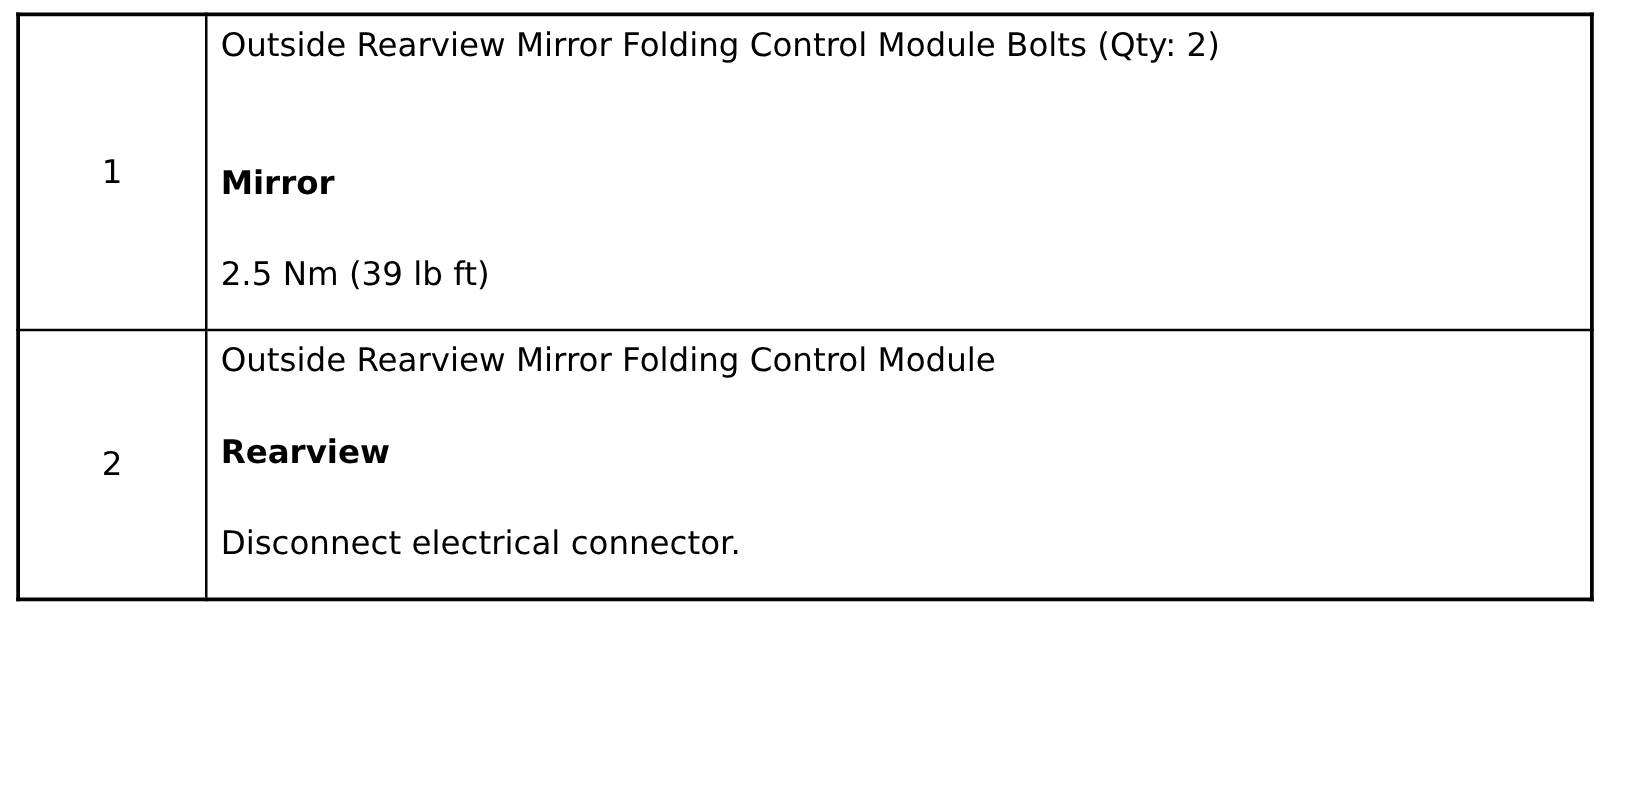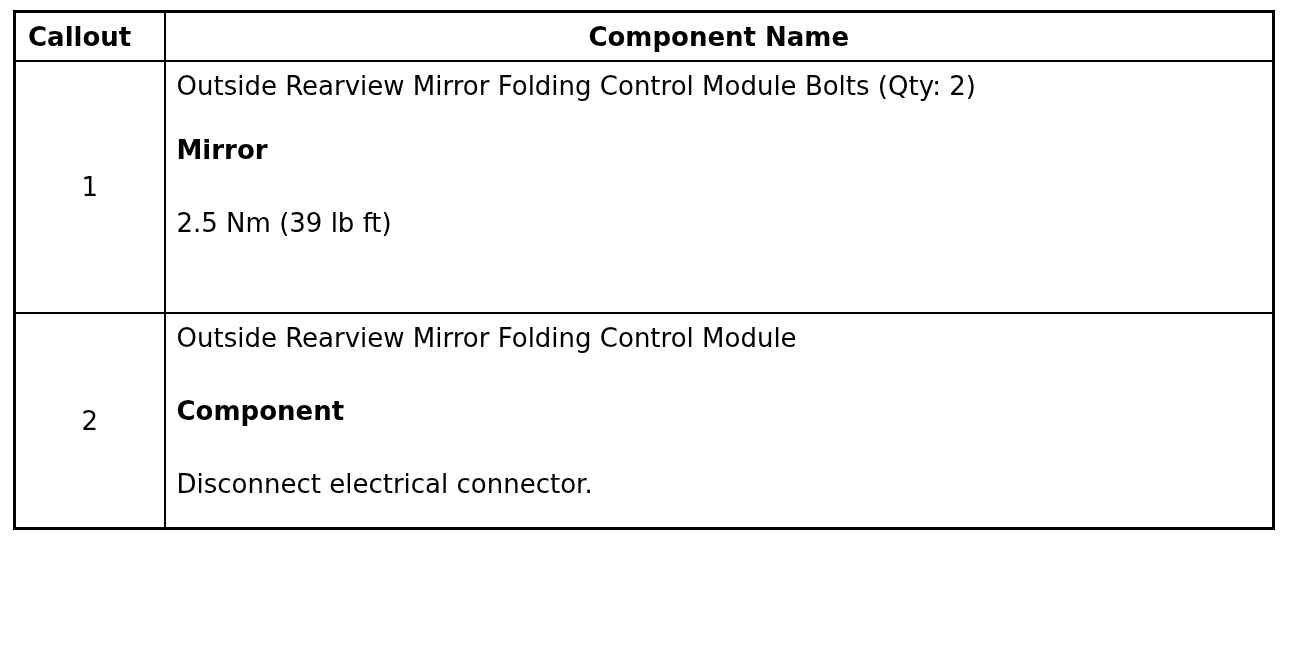--- a/index.html
+++ b/index.html
@@ -54,51 +54,47 @@
   td.callout-cell {
     text-align: center;
     vertical-align: middle;
   }
   td.name-cell {
     padding: 8px 14px 6px 11px;
   }
   td.name-cell p { margin: 0 0 41px 0; }
   td.name-cell p:last-child { margin-bottom: 0; }
   tr.row-1 td { height: 236px; }
-  tr.row-1 td.name-cell p.p-component { margin-bottom: 32px; }
+  tr.row-1 td.name-cell p.p-component { margin-bottom: 78px; }
   tr.row-2 td { height: 199px; }
 
   .bold { font-weight: bold; }
 </style>
 </head>
 <body>
 
 <table class="doc-table">
   <colgroup>
     <col class="col-callout">
     <col class="col-name">
   </colgroup>
   <tbody>
-    <tr>
-      <td class="th th-callout">Callout</td>
-      <td class="th th-name">Component Name</td>
-    </tr>
 
 
     <tr class="row-1">
       <td class="callout-cell">1</td>
       <td class="name-cell">
         <p class="p-component">Outside Rearview Mirror Folding Control Module Bolts (Qty: 2)</p>
         <p class="bold">Mirror</p>
         <p>2.5 Nm (39 lb ft)</p>
       </td>
     </tr>
 
     <tr class="row-2">
       <td class="callout-cell">2</td>
       <td class="name-cell">
         <p class="p-component">Outside Rearview Mirror Folding Control Module</p>
-        <p class="bold">Component</p>
+        <p class="bold">Rearview</p>
         <p>Disconnect electrical connector.</p>
       </td>
     </tr>
   </tbody>
 </table>
 
 </body></html>

